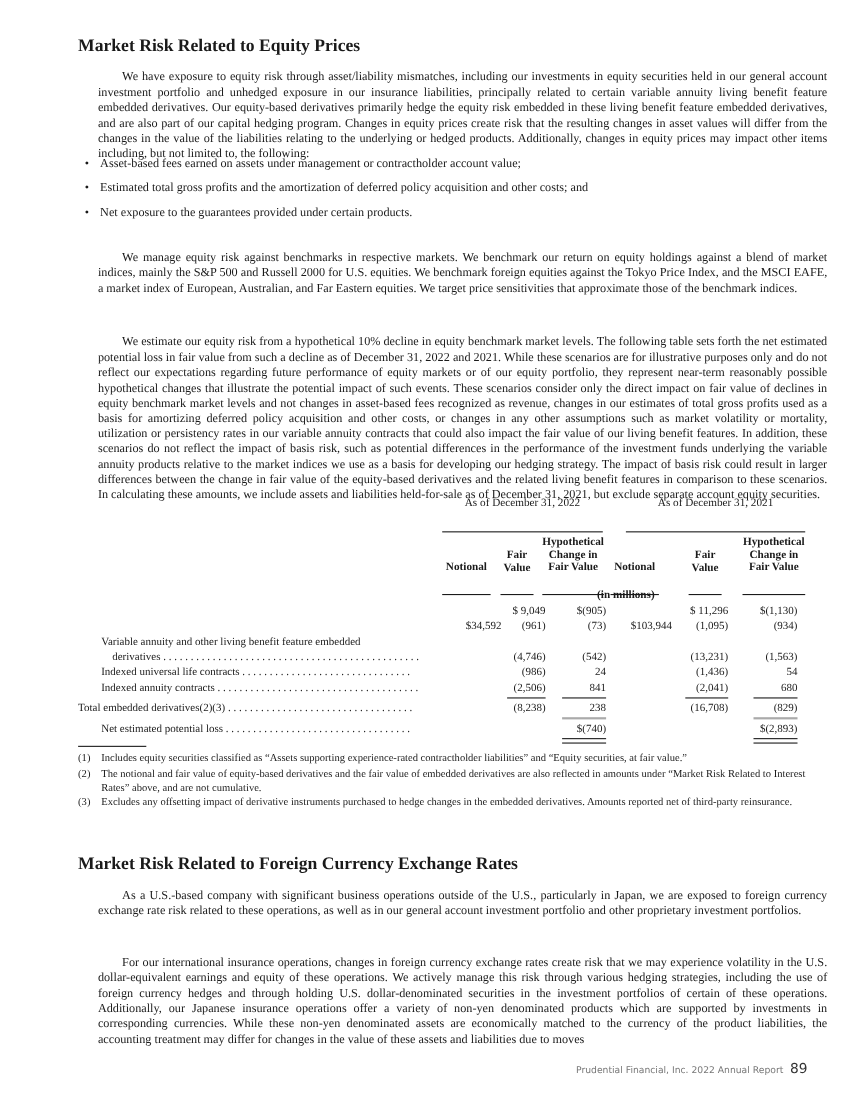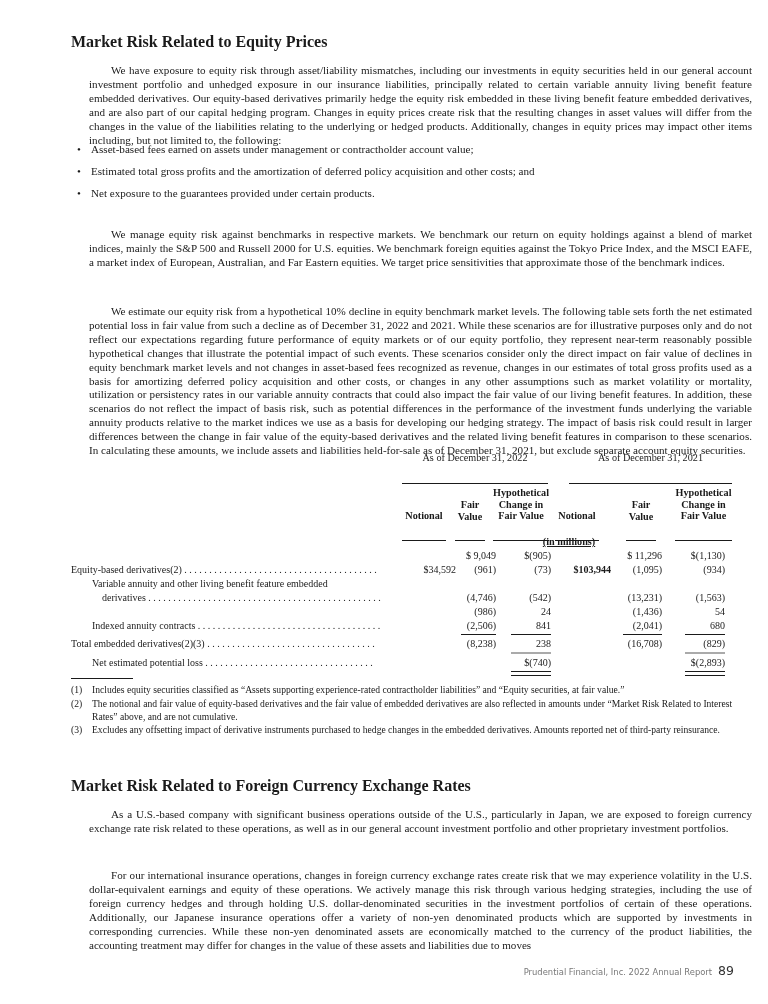--- a/index.html
+++ b/index.html
@@ -21,21 +21,21 @@
                border-bottom: 1.5px solid #1a1a1a; padding-bottom: 18px; }
   .tbl .units { position: absolute; top: 84px; font-weight: bold; font-size: 10.2px; width: 120px; text-align: center; }
   .row { position: absolute; left: 0; width: 663px; height: 14px; line-height: 14px; }
   .row .lbl { position: absolute; left: 0; white-space: nowrap; overflow: hidden; }
   .row .lbl.ind { left: 21px; }
   .row .lbl.ind2 { left: 31px; }
   .row .num { position: absolute; text-align: right; white-space: nowrap; }
   .c1 { left: 330px; width: 55px; }
   .c2 { left: 370px; width: 55px; }
   .c3 { left: 430px; width: 50px; }
-  .c4 { left: 480px; width: 60px; font-weight: bold; }
+  .c4 { left: 480px; width: 60px; }
   .c5 { left: 540px; width: 51px; }
   .c6 { left: 590px; width: 64px; }
   .uline { position: absolute; height: 0; border-top: 1px solid #1a1a1a; }
   .dline { position: absolute; height: 3px; border-top: 1px solid #1a1a1a; border-bottom: 1px solid #1a1a1a; }
   .gline { position: absolute; height: 0; border-top: 2px solid #aaaaaa; }
 
   .fnrule { position: absolute; left: 0; top: 678px; width: 62px; border-top: 1px solid #1a1a1a; }
   .fn { position: absolute; left: 0; width: 663px; font-size: 9.6px; line-height: 12.5px; }
   .fn .fnum { position: absolute; left: 0; top: 0; }
   .fn .ftext { margin-left: 21px; display: block; }
@@ -65,50 +65,50 @@
     <div class="grp" style="left:331px; width:146px;">As of December 31, 2022</div>
     <div class="grp" style="left:498px; width:163px;">As of December 31, 2021</div>
 
     <div class="colh" style="left:331px; top:58px; width:44px;">Notional</div>
     <div class="colh" style="left:384px; top:47px; width:30px;"><span>Fair</span><br><span>Value</span></div>
     <div class="colh" style="left:422px; top:35px; width:56px;"><span>Hypothetical</span><br><span>Change in</span><br><span>Fair Value</span></div>
     <div class="colh" style="left:484px; top:58px; width:44px;">Notional</div>
     <div class="colh" style="left:555px; top:47px; width:30px;"><span>Fair</span><br><span>Value</span></div>
     <div class="colh" style="left:604px; top:35px; width:57px;"><span>Hypothetical</span><br><span>Change in</span><br><span>Fair Value</span></div>
 
-    <div class="units" style="left:438px;text-decoration:underline;">(in millions)</div>
+    <div class="units" style="left:438px;">(in millions)</div>
 
     <div class="row" style="top:97px">
       <span class="num c1"></span>
       <span class="num c2">$ 9,049</span>
       <span class="num c3">$(905)</span>
       <span class="num c4"></span>
       <span class="num c5">$ 11,296</span>
       <span class="num c6">$(1,130)</span>
     </div>
     <div class="row" style="top:111px">
-      <span class="lbl" style="width:318px">Equity-based derivatives(2) . . . . . . . . . . . . . . . . . . . . . . . . . . . . . . . . . . . . . . .</span>
       <span class="num c1">$34,592</span>
       <span class="num c2">(961)</span>
       <span class="num c3">(73)</span>
       <span class="num c4">$103,944</span>
       <span class="num c5">(1,095)</span>
       <span class="num c6">(934)</span>
     </div>
     <div class="row" style="top:125px">
       <span class="lbl ind">Variable annuity and other living benefit feature embedded</span>
     </div>
     <div class="row" style="top:139px">
       <span class="lbl ind2" style="width:287px">derivatives . . . . . . . . . . . . . . . . . . . . . . . . . . . . . . . . . . . . . . . . . . . . . . .</span>
       <span class="num c2">(4,746)</span>
       <span class="num c3">(542)</span>
       <span class="num c5">(13,231)</span>
       <span class="num c6">(1,563)</span>
     </div>
     <div class="row" style="top:153px">
+      <span class="lbl ind" style="width:297px">Indexed universal life contracts  . . . . . . . . . . . . . . . . . . . . . . . . . . . . . . .</span>
       <span class="num c2">(986)</span>
       <span class="num c3">24</span>
       <span class="num c5">(1,436)</span>
       <span class="num c6">54</span>
     </div>
     <div class="row" style="top:167px">
       <span class="lbl ind" style="width:297px">Indexed annuity contracts . . . . . . . . . . . . . . . . . . . . . . . . . . . . . . . . . . . . .</span>
       <span class="num c2">(2,506)</span>
       <span class="num c3">841</span>
       <span class="num c5">(2,041)</span>

